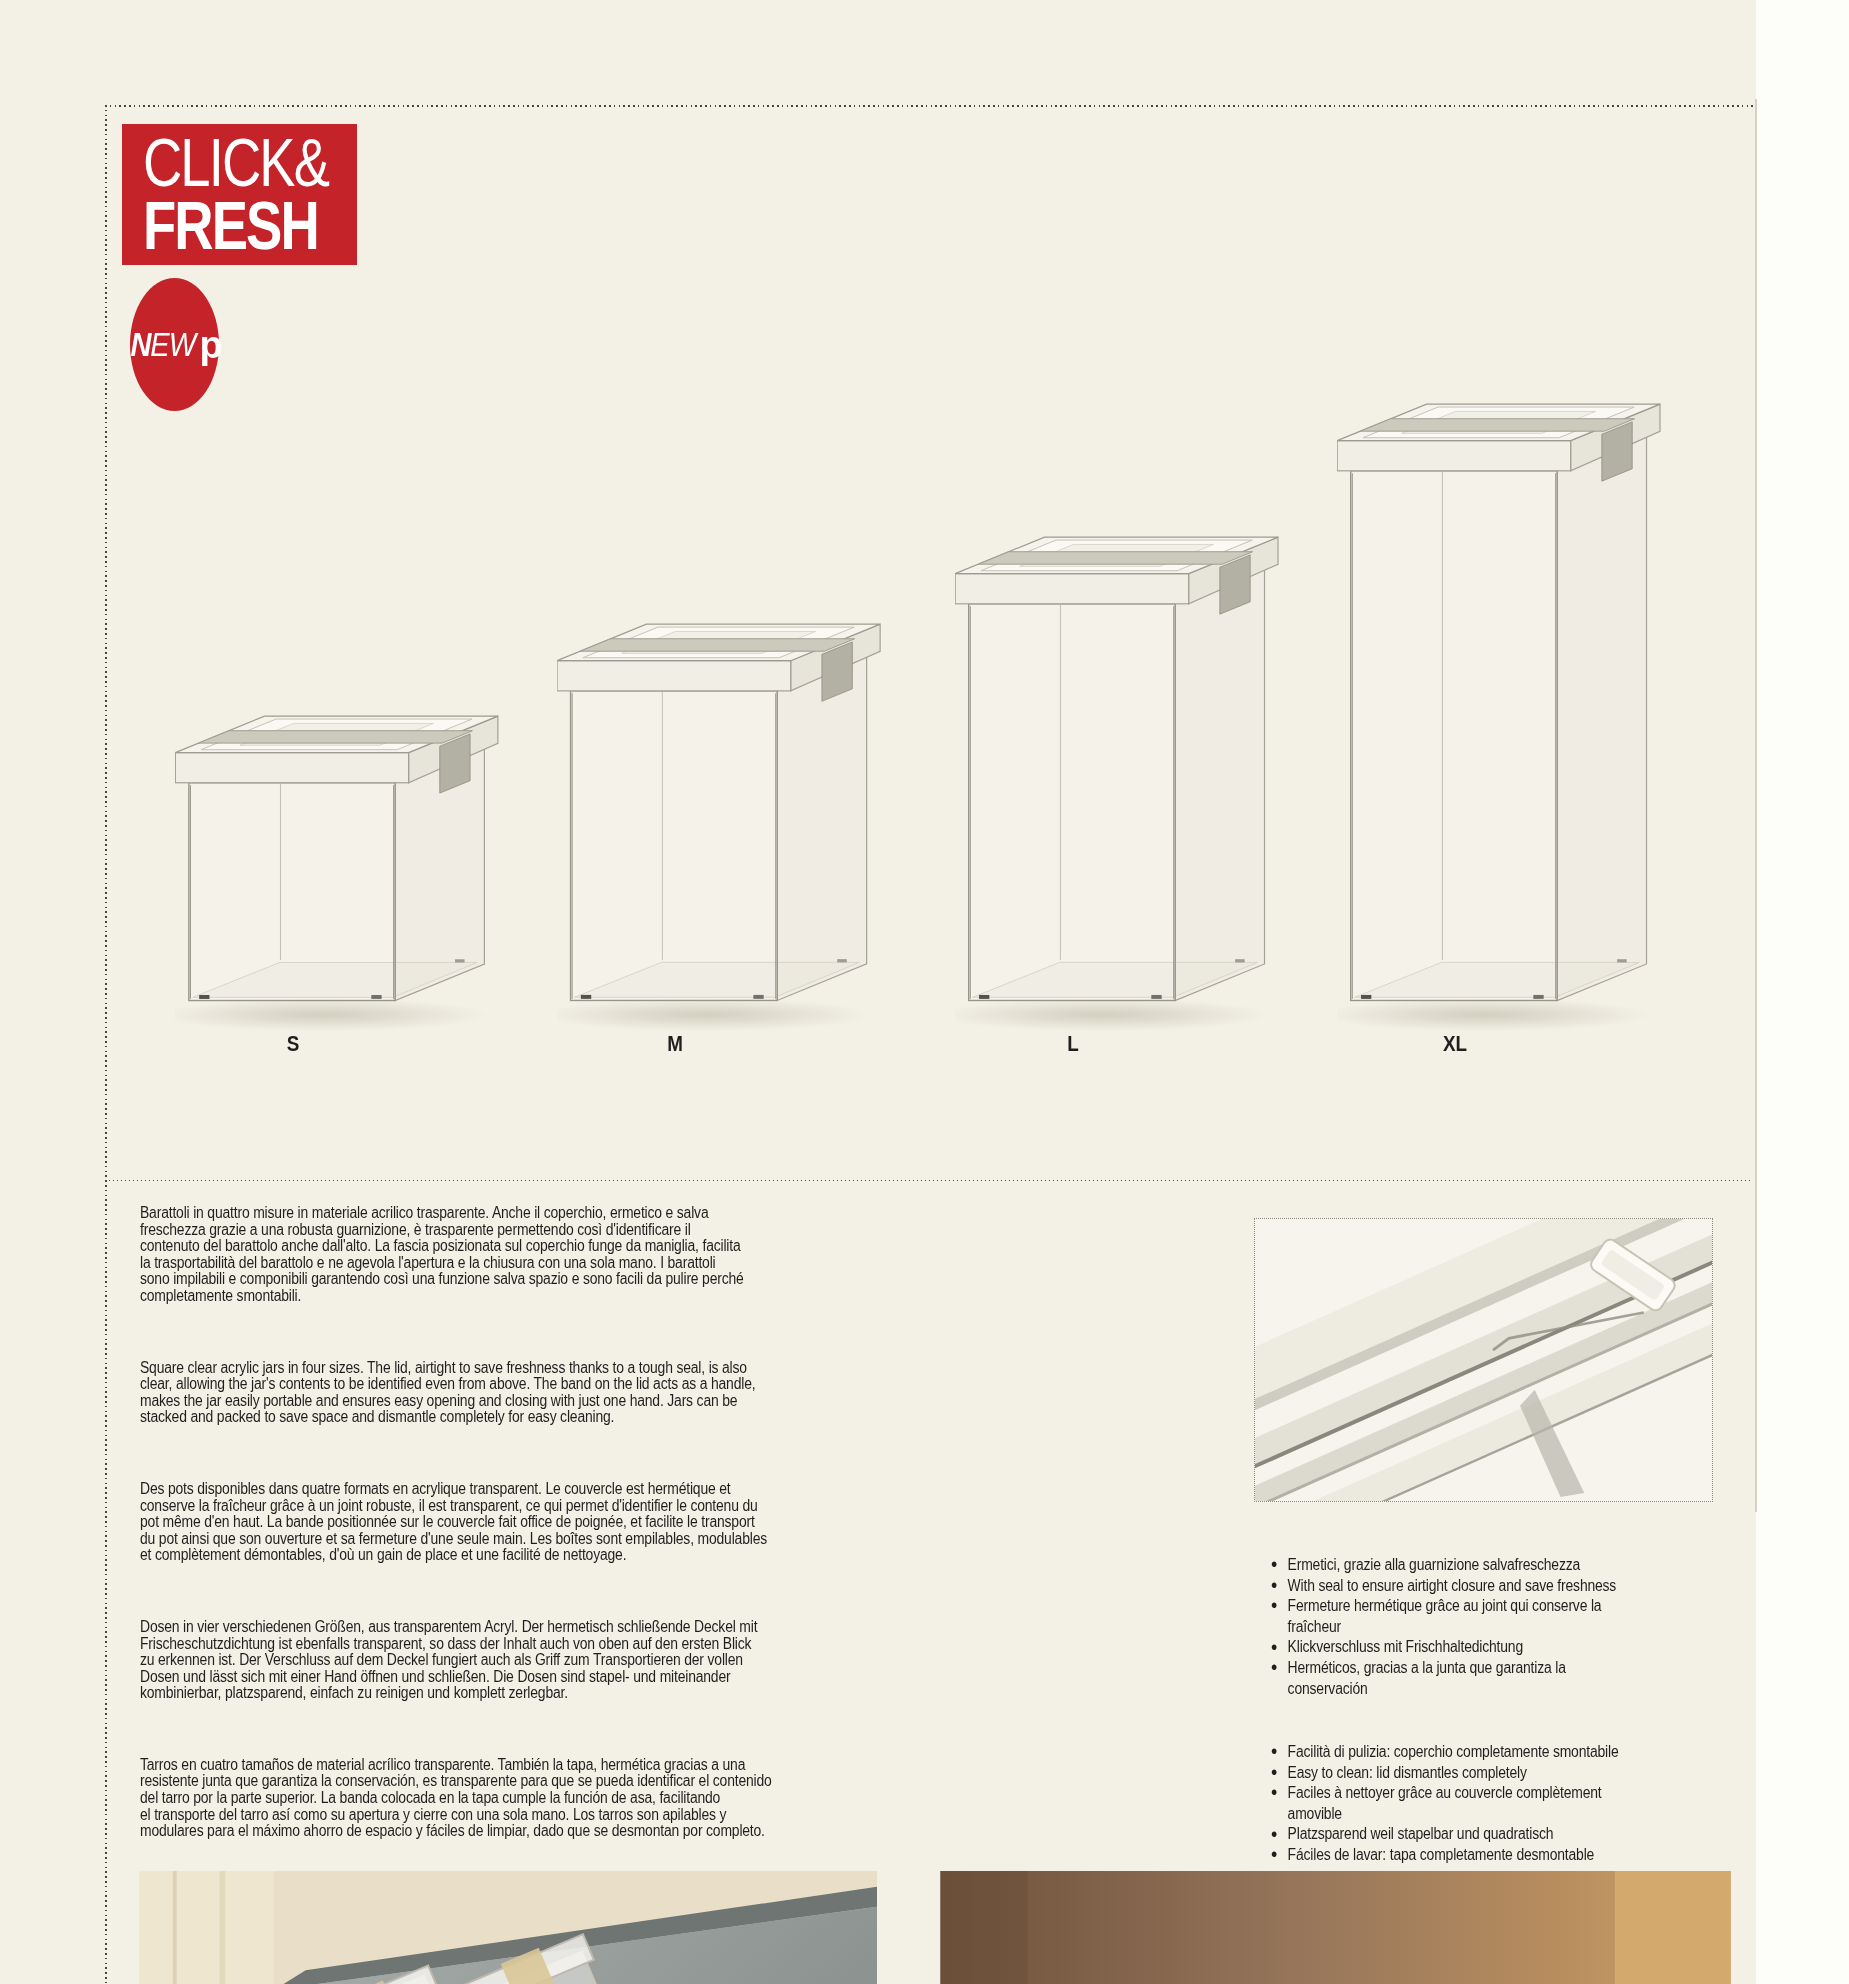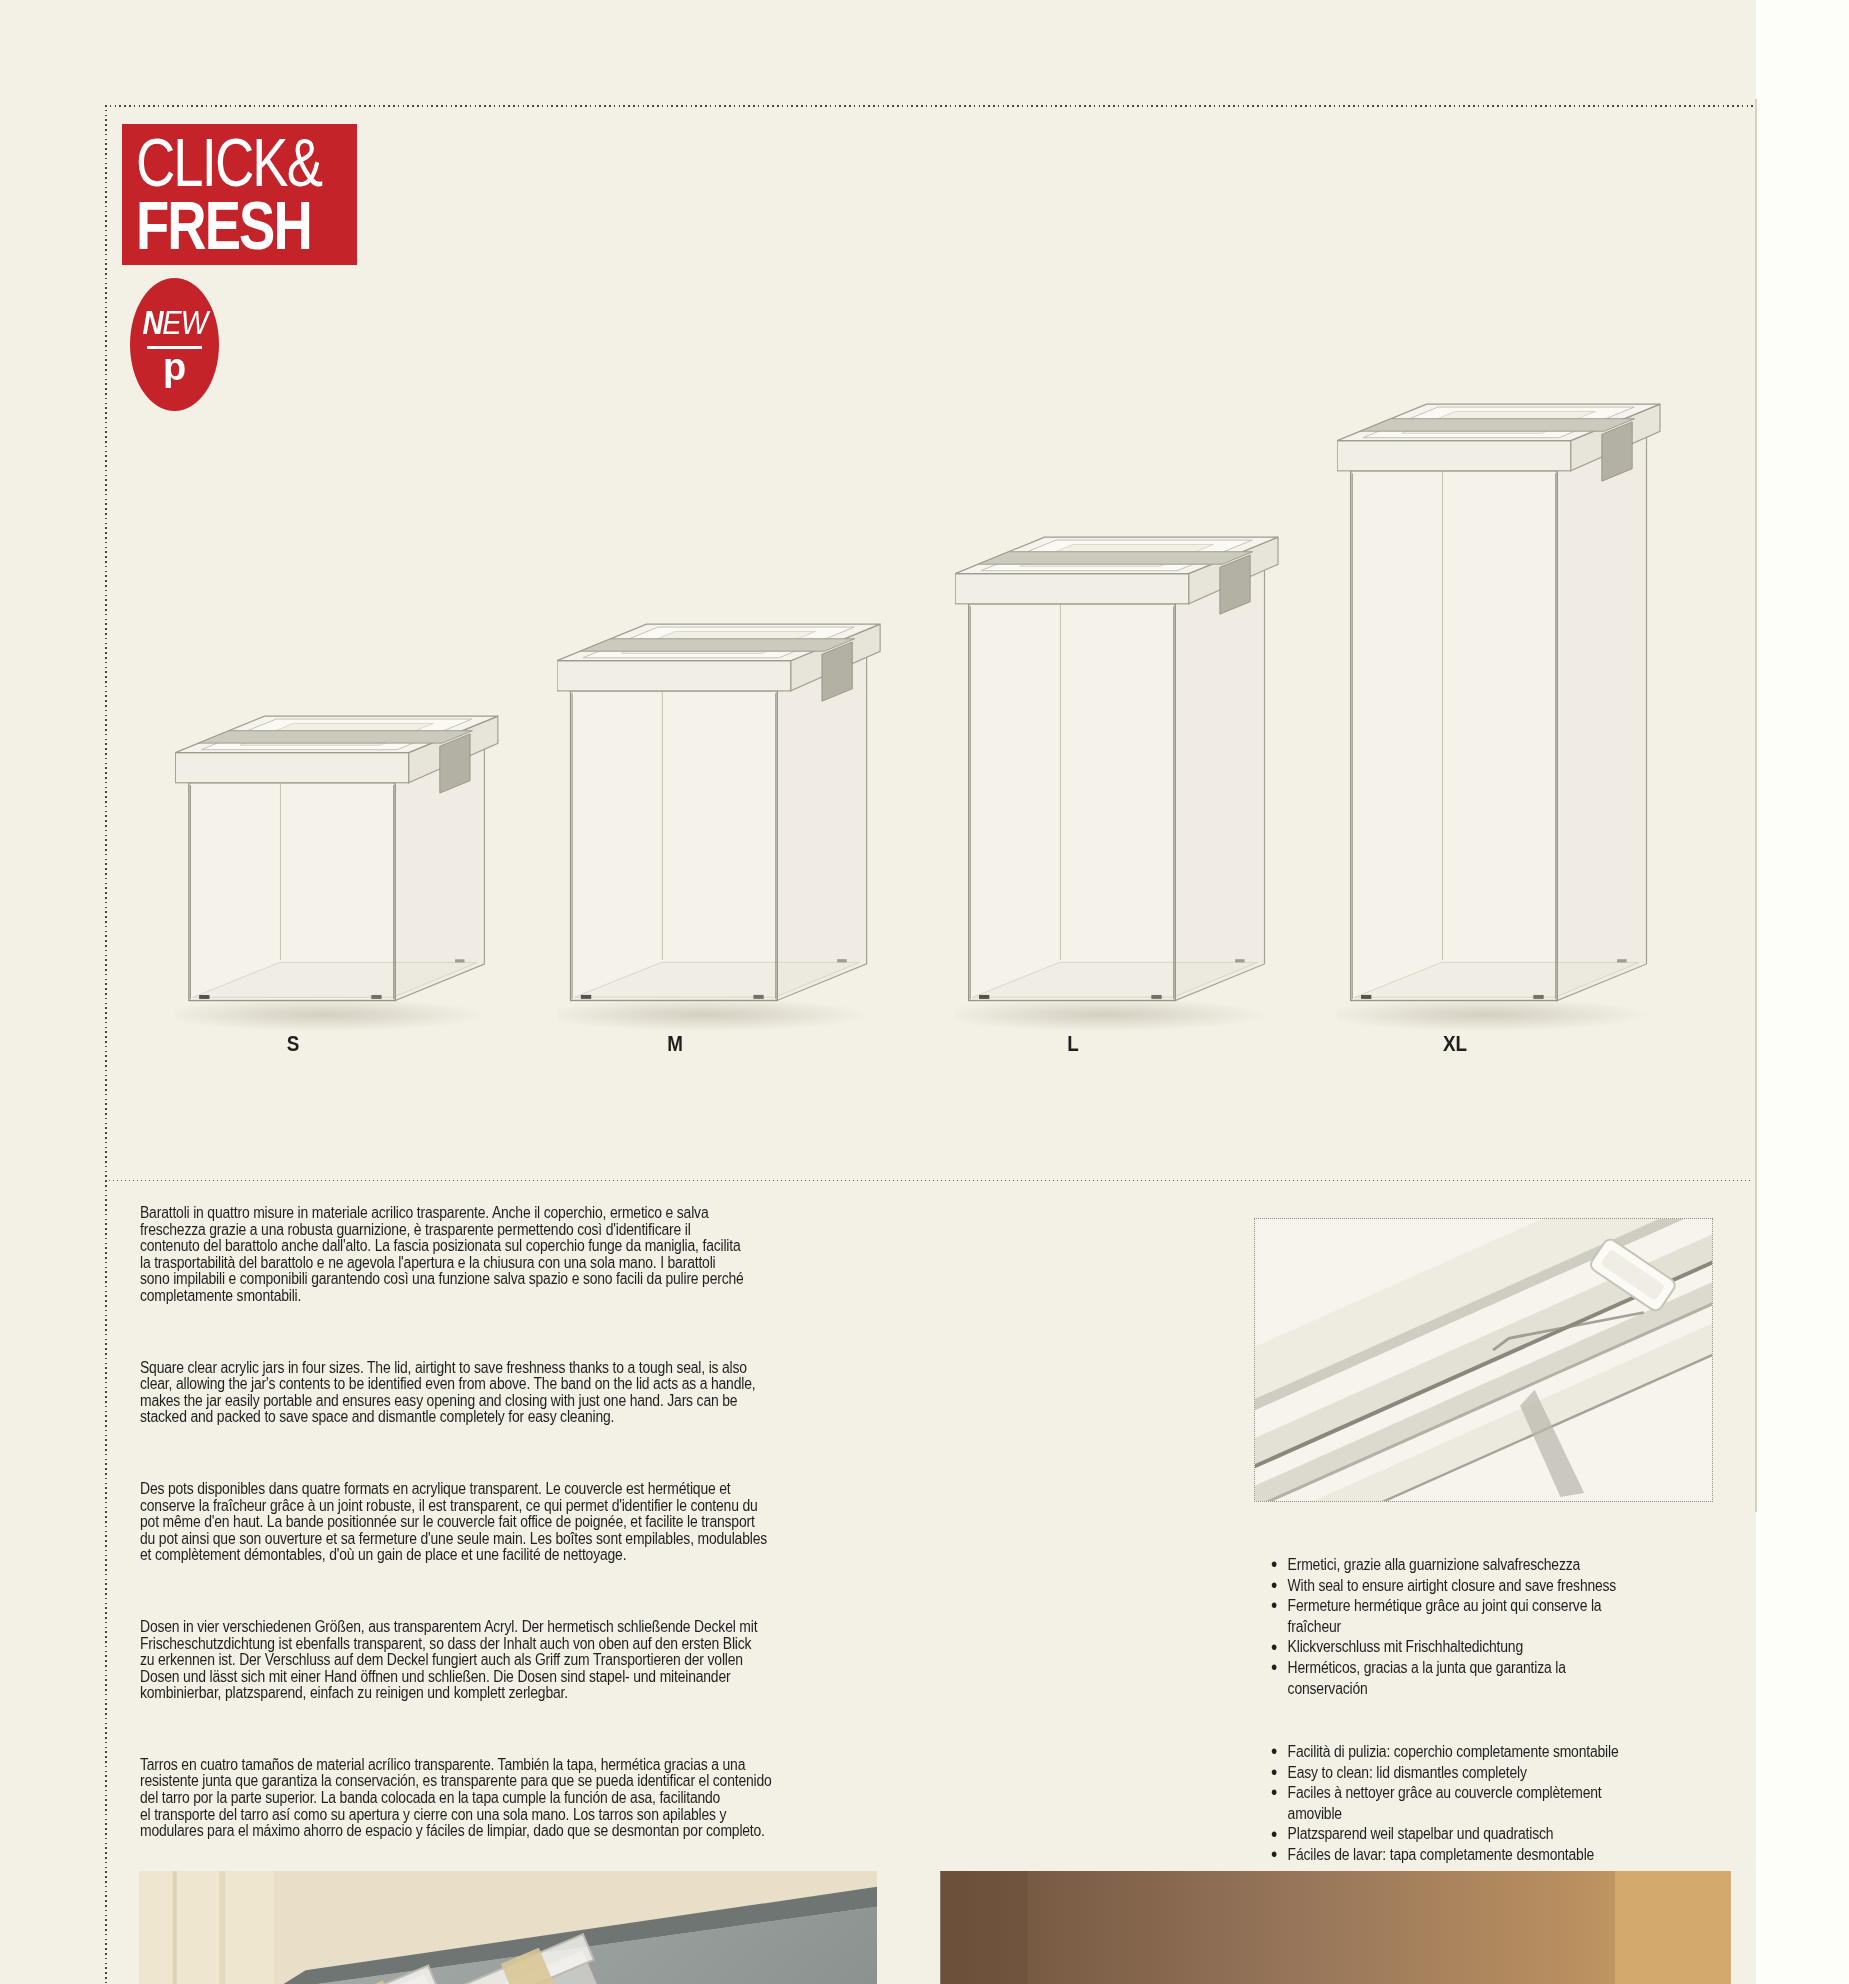--- a/index.html
+++ b/index.html
@@ -3,27 +3,27 @@
 <meta charset="utf-8">
 <style>
   html,body{margin:0;padding:0;background:#fdfdfa;}
   #root{position:relative;width:1849px;height:2651px;background:#fdfdfa;overflow:hidden;
         font-family:"Liberation Sans","DejaVu Sans",sans-serif;color:#1f1f1d;}
   .paper{position:absolute;left:0;top:0;width:1756px;height:2542px;background:#f3f0e6;}
   .paper-edge{position:absolute;left:1755px;top:99px;width:1.6px;height:1413px;background:#d5d1c3;}
   .dot-h{position:absolute;height:1.6px;background-image:repeating-linear-gradient(90deg,#45453f 0 1.6px,transparent 1.6px 4.8px);}
   .dot-v{position:absolute;width:1.6px;background-image:repeating-linear-gradient(180deg,#45453f 0 1.6px,transparent 1.6px 4.8px);}
   .logo{position:absolute;left:122px;top:124px;width:235px;height:141px;background:#c5232a;
-        padding-left:14px;box-sizing:border-box;padding-top:7.1px;}
+        padding-left:21px;box-sizing:border-box;padding-top:7.1px;}
   .logo-line{color:#fff;font-size:68px;line-height:63px;letter-spacing:-2.4px;
              transform:scaleX(0.80);transform-origin:0 50%;white-space:nowrap;}
   .logo-line.l1{font-weight:400;}
   .logo-line.l2{font-weight:800;}
   .badge{position:absolute;left:130px;top:278px;width:89px;height:133px;background:#c5232a;
-         border-radius:50%;display:flex;flex-direction:column;align-items:center;justify-content:center;}
+         border-radius:50%;display:flex;align-items:center;justify-content:center;}
   .badge-new{color:#fff;font-style:italic;font-size:33px;font-weight:300;letter-spacing:-1.2px;
              transform:scaleX(0.88);white-space:nowrap;}
   .badge-new b{font-weight:800;font-style:italic;}
   .badge-rule{width:55px;height:3.2px;background:#fff;margin:4px 0 0.8px 0;}
   .badge-p{color:#fff;font-weight:800;font-size:38px;line-height:36px;}
   .size-label{position:absolute;top:1032px;font-size:21.4px;font-weight:700;letter-spacing:0px;
               transform:translateX(-50%) scaleX(0.88);}
   .rule-dotted{background-image:repeating-linear-gradient(90deg,#55554e 0 1.2px,transparent 1.2px 4px);}
   .textcol{position:absolute;left:140px;top:1205px;width:921px;transform:scaleX(0.87);transform-origin:0 0;}
   .para{font-size:16px;line-height:16.6px;letter-spacing:-0.2px;white-space:pre-line;margin:0 0 55px 0;}

